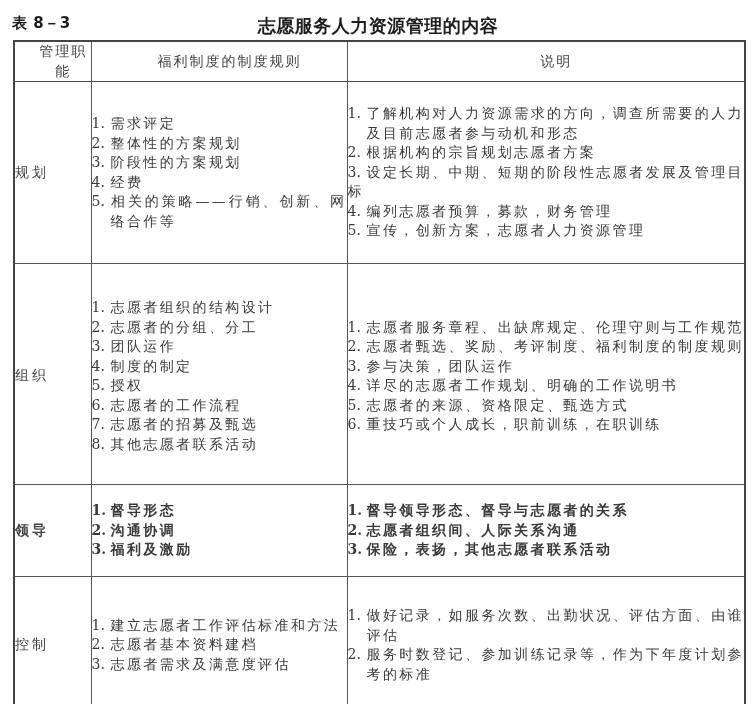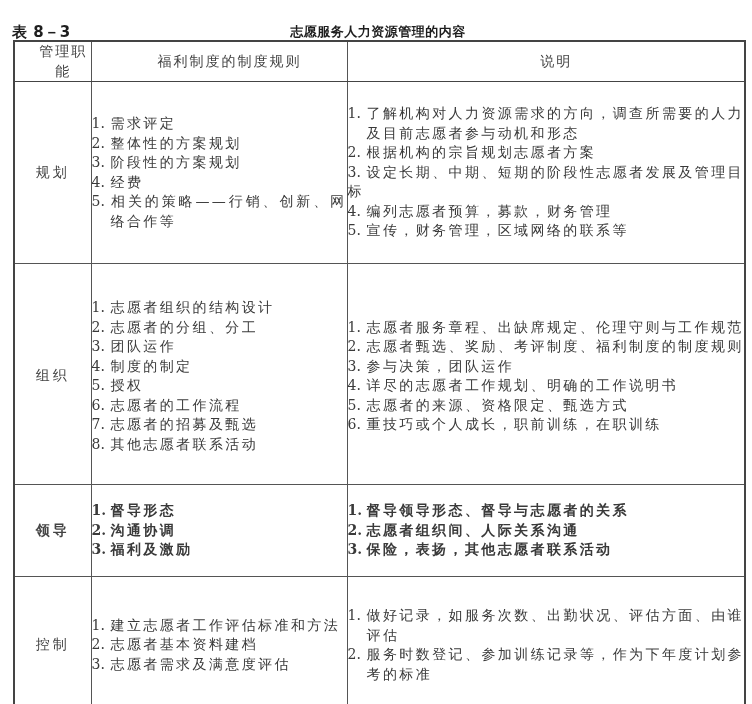--- a/index.html
+++ b/index.html
@@ -2,31 +2,31 @@
 <html><head>
 <meta charset="utf-8">
 <style>
   html, body { margin: 0; padding: 0; background: #ffffff; }
   body {
     width: 752px; height: 704px; position: relative; overflow: hidden;
     font-family: "DejaVu Serif", "Liberation Serif", serif;
     color: #3a3a3a;
   }
   .caption {
-    position: absolute; top: 21px; left: 12px; width: 732px; height: 24px;
+    position: absolute; top: 12px; left: 12px; width: 732px; height: 24px;
   }
   .caption-label {
     position: absolute; left: 0; top: 2px;
     font-family: "DejaVu Sans", "Liberation Sans", sans-serif;
     font-weight: bold; font-size: 15px; color: #1e1e1e; letter-spacing: 0.5px;
   }
   .caption-title {
     position: absolute; left: 0; right: 0; top: 2px; text-align: center;
     font-family: "DejaVu Sans", "Liberation Sans", sans-serif;
-    font-weight: bold; font-size: 13px; color: #1e1e1e; letter-spacing: 0.5px;
+    font-weight: bold; font-size: 18px; color: #1e1e1e; letter-spacing: 0.5px;
   }
   table.main {
     position: absolute; left: 13px; top: 40px;
     width: 731px; height: 655px;
     border-collapse: collapse;
     border: 2px solid #444;
     table-layout: fixed;
   }
   table.main th, table.main td {
     border: 1px solid #555;
@@ -40,21 +40,21 @@
     text-align: center;
     letter-spacing: 2px;
     color: #444;
     border-bottom: 1.5px solid #444;
     padding-left: 21px;
   }
   col.c1 { width: 77px; }
   col.c2 { width: 256px; }
   col.c3 { width: 398px; }
   td.func {
-    text-align: center; vertical-align: middle;
+    vertical-align: middle;
     letter-spacing: 3px; color: #444;
   }
   td.items, td.notes { vertical-align: middle; }
   td.items { padding: 0 8px 0 10px; }
   td.notes { padding: 0 8px 0 9px; }
   .list { margin: 0; padding: 0; list-style: none; }
   .list li {
     letter-spacing: 2.4px;
     text-align: justify;
   }
@@ -101,21 +101,21 @@
           <li><span class="num">4.</span><span>经费</span></li>
           <li><span class="num">5.</span><span>相关的策略——行销、创新、网络合作等</span></li>
         </ul>
       </td>
       <td class="notes">
         <ul class="list">
           <li class="hang"><span class="num">1.</span><span>了解机构对人力资源需求的方向，调查所需要的人力及目前志愿者参与动机和形态</span></li>
           <li class="flush"><span class="num">2.</span><span>根据机构的宗旨规划志愿者方案</span></li>
           <li class="flush"><span class="num">3.</span><span>设定长期、中期、短期的阶段性志愿者发展及管理目标</span></li>
           <li class="flush"><span class="num">4.</span><span>编列志愿者预算，募款，财务管理</span></li>
-          <li class="flush"><span class="num">5.</span><span>宣传，财务管理，区域网络的联系等</span></li>
+          <li class="flush"><span class="num">5.</span><span>宣传，创新方案，志愿者人力资源管理</span></li>
         </ul>
       </td>
     </tr>
 
     <tr class="r2">
       <td class="func">组织</td>
       <td class="items">
         <ul class="list">
           <li><span class="num">1.</span><span>志愿者组织的结构设计</span></li>
           <li><span class="num">2.</span><span>志愿者的分组、分工</span></li>

